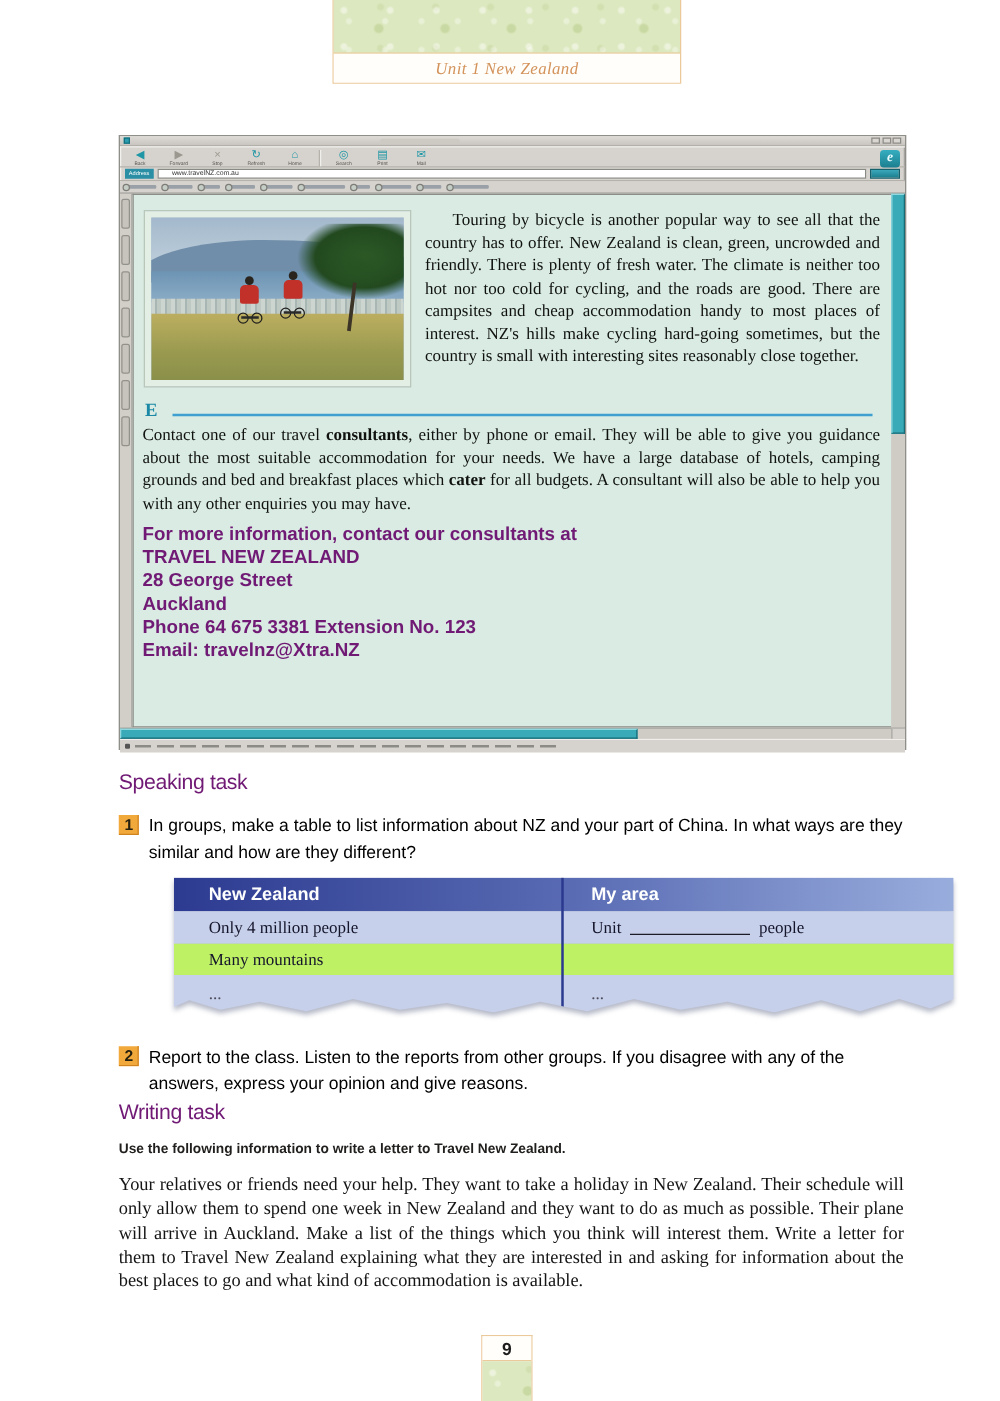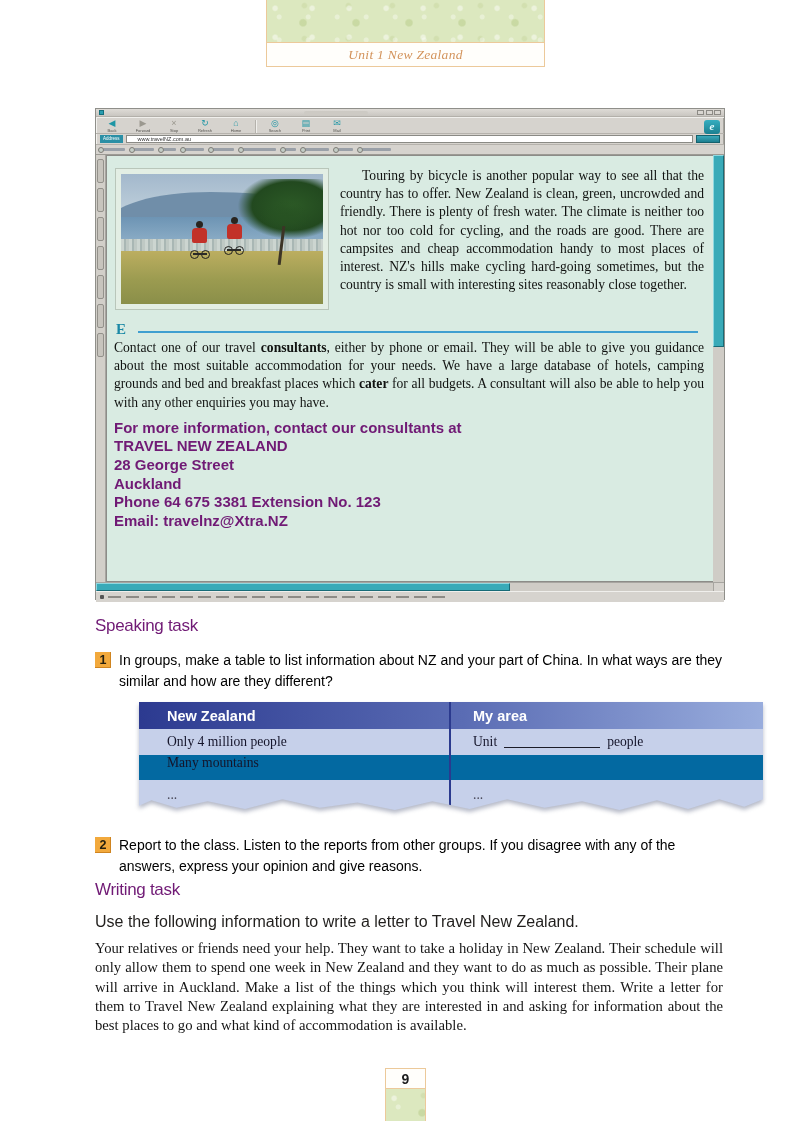--- a/index.html
+++ b/index.html
@@ -131,28 +131,28 @@
   .task-text { font-weight:normal; font-size:14px; line-height:21px; color:#000000; }
 
   
   .table-wrap { position:absolute; left:95px; top:702px; width:624px; filter:drop-shadow(0 3px 2px rgba(90,100,130,.45));margin-left:44px; }
   .table-clip {
     position:relative; height:108px;
     clip-path:polygon(0 0,100% 0,100% 90%,97% 97%,93% 90%,88% 99%,83% 91%,77% 100%,71% 92%,65% 98%,59% 90%,53% 99%,47% 92%,41% 100%,35% 93%,29% 98%,23% 90%,17% 99%,11% 92%,6% 98%,2% 91%,0 96%);
   }
   .t-header { display:flex; height:27px; align-items:center; background:linear-gradient(90deg,#2c3a90 0%,#5a6cb4 52%,#99addd 100%); color:#fff; font-weight:bold; font-size:14.5px; }
   .t-row { display:flex; font-family:"Liberation Serif", serif; font-size:13.6px; color:#14142a; }
-  .t-r1 { height:26px; background:#c6d0ea; } .t-r2 { height:25px; background:#0369a1;flex-direction:column; } .t-r3 { height:30px; background:#c6d0ea; color:#4a4a5a; }
+  .t-r1 { height:26px; background:#c6d0ea; } .t-r2 { height:25px; background:#bef264; } .t-r3 { height:30px; background:#c6d0ea; color:#4a4a5a; }
   .t-cl { width:310px; padding-left:28px; display:flex; align-items:center; }
   .t-cr { flex:1; padding-left:24px; display:flex; align-items:center; }
   .col-divider { position:absolute; left:310px; top:0; bottom:0; width:2px; background:#2b3a8e; }
   .blankline { display:inline-block; width:96px; border-bottom:1.4px solid #1c1c28; height:11px; margin:0 7px; }
 
   
-  .writing-intro { position:absolute; left:95px; top:913px; font-weight:normal; font-size:16px; color:#211f1d; }
+  .writing-intro { position:absolute; left:95px; top:913px; font-weight:bold; font-size:11px; color:#211f1d; }
   .writing-body {
     position:absolute; left:95px; top:939px; width:628px;
     font-family:"Liberation Serif", serif; font-size:14.7px; line-height:19.3px; color:#151515; text-align:justify;
   }
 
   
   .page-footer { position:absolute; left:385px; top:1068px; width:41px; height:55px; border:1.5px solid #ecc99a; border-bottom:none; }
   .pf-num { height:20px; background:#fffefb; border-bottom:1.5px solid #ecc99a; text-align:center; font-weight:bold; font-size:14px; color:#1d1d1d; line-height:20px; }
   .pf-green { height:32px; }
 </style>

